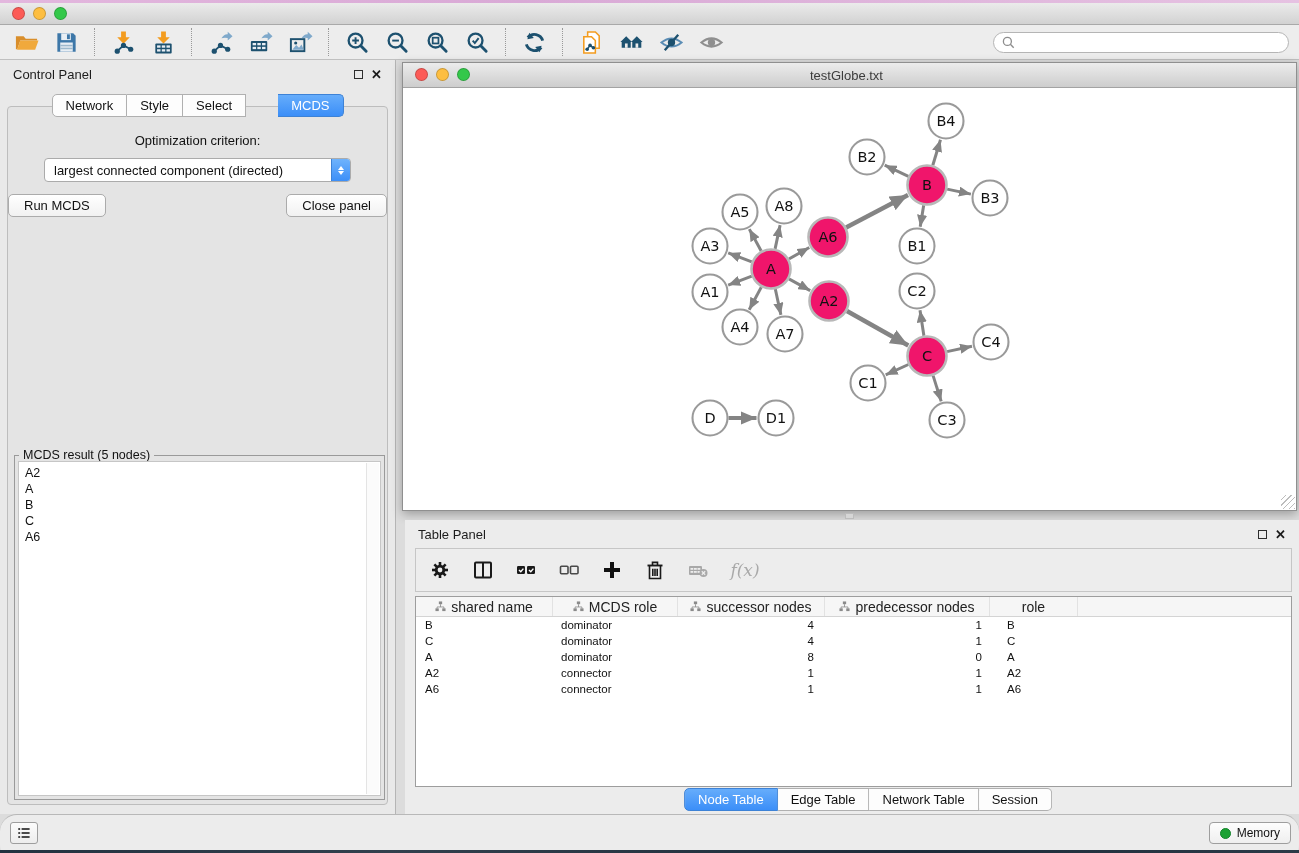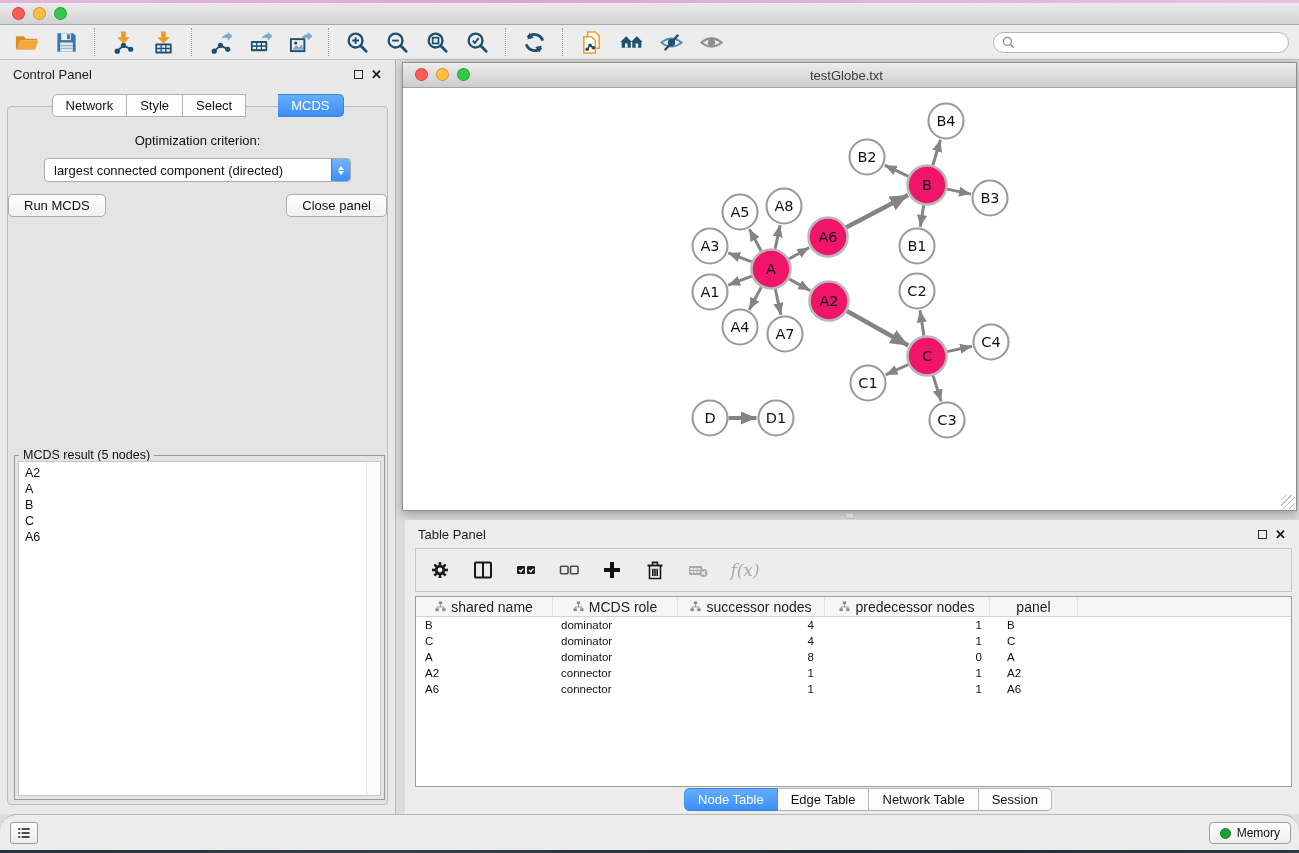--- a/index.html
+++ b/index.html
@@ -600,21 +600,21 @@
                   <rect x="4.2" y="0.5" width="3.6" height="3"></rect>
                   <rect x="0.5" y="8" width="3.6" height="3"></rect>
                   <rect x="7.9" y="8" width="3.6" height="3"></rect>
                 </g>
                 <path d="M6 3.5 v3 M2.3 8 v-1.5 h7.4 V8" stroke="#8a8a8a" fill="none" stroke-width="0.9"></path>
               </svg>
             </span>
             <span>predecessor nodes</span>
           </div>
           <div class="th" style="width: 88px;">
-            <span>panel</span>
+            <span>role</span>
           </div>
           <div class="th" style="flex: 1 1 0%; border-right: none;"></div>
         </div>
       <div id="tp-tbody">
           <div class="trow">
             <div class="td" style="width: 137px; padding-left: 9px; text-align: left;">B</div>
             <div class="td" style="width: 125px; padding-left: 8px; text-align: left;">dominator</div>
             <div class="td" style="width: 147px; padding-right: 11px; text-align: right;">4</div>
             <div class="td" style="width: 165px; padding-right: 8px; text-align: right;">1</div>
             <div class="td" style="width: 88px; padding-left: 17px; text-align: left;">B</div>

